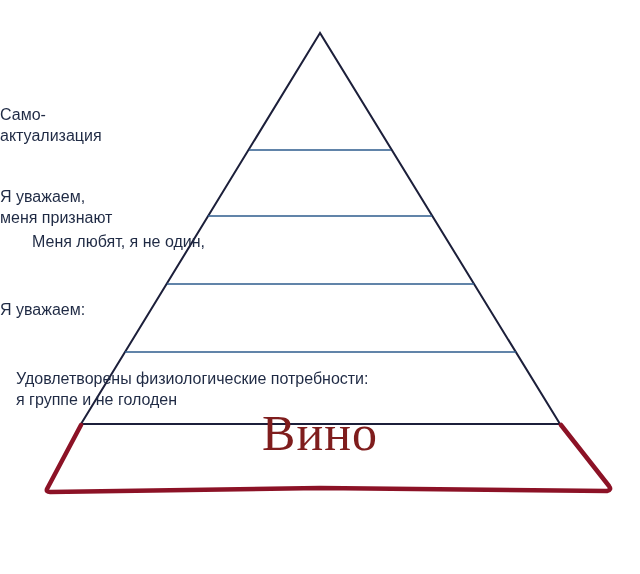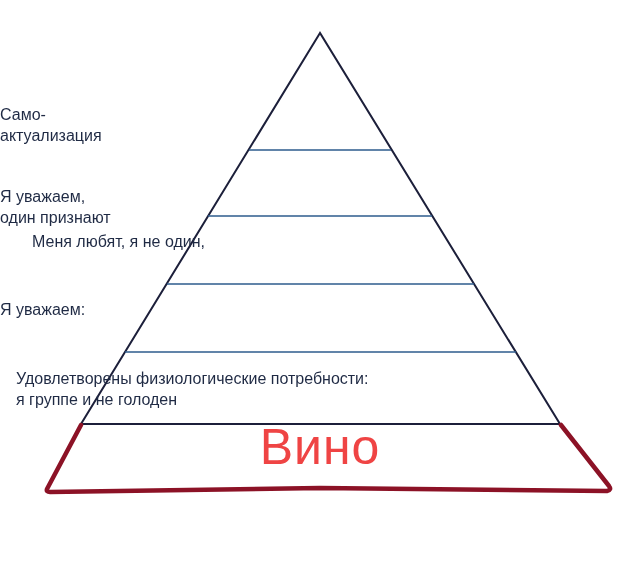--- a/index.html
+++ b/index.html
@@ -1,20 +1,20 @@
 <!DOCTYPE html>
 <html><head>
   <meta charset="utf-8">
   <style>
     html, body { margin: 0; padding: 0; background: #ffffff; }
     body { width: 640px; height: 574px; position: relative; overflow: hidden; font-family: "Liberation Sans", "DejaVu Sans", sans-serif; }
     svg.pyramid { position: absolute; left: 0; top: 0; }
     .lvl-text { position: absolute; left: 0; width: 640px; color: #1f2a44; font-size: 16px; line-height: 21px; font-family: "Liberation Sans", "DejaVu Sans", sans-serif; }
     .lvl-text span { display: block; }
-    .base-text { position: absolute; left: 0; width: 640px; top: 414px; text-align: center; color: #ef4444; font-size: 50px; line-height: 66px; font-family: Liberation Sans, sans-serif; letter-spacing: 1px; }
+    .base-text { position: absolute; left: 0; width: 640px; top: 400px; text-align: center; color: #7f1d1d; font-size: 50px; line-height: 66px; font-family: Liberation Serif, serif; letter-spacing: 1px; }
   </style>
 </head>
 <body>
 
 <svg class="pyramid" width="640" height="574" viewBox="0 0 640 574" xmlns="http://www.w3.org/2000/svg">
 
   <polygon points="320,33 81,424 560,424" fill="none" stroke="#1c1f3a" stroke-width="2"></polygon>
 
   <line x1="249" y1="150" x2="391" y2="150" stroke="#2c5b8c" stroke-width="1.6"></line>
   <line x1="208" y1="216" x2="432" y2="216" stroke="#2c5b8c" stroke-width="1.6"></line>
@@ -25,21 +25,21 @@
   <path d="M 81 425 L 47 489 Q 46 492 50 492 L 320 488 L 607 491 Q 612 490 609 486 L 561 425" fill="none" stroke="#8c1226" stroke-width="4.5" stroke-linecap="round" stroke-linejoin="round"></path>
 </svg>
 
 <div class="lvl-text" style="top:104px;">
   <span>Само-</span>
   <span>актуализация</span>
 </div>
 
 <div class="lvl-text" style="top:174px;margin-top:12px;">
   <span>Я уважаем,</span>
-  <span>один признают</span>
+  <span>меня признают</span>
 </div>
 
 <div class="lvl-text" style="top:231px;margin-left:32px;">
   <span>Меня любят, я не один,</span>
 </div>
 
 <div class="lvl-text" style="top:299px;">
   <span>Я уважаем:</span>
 </div>
 

